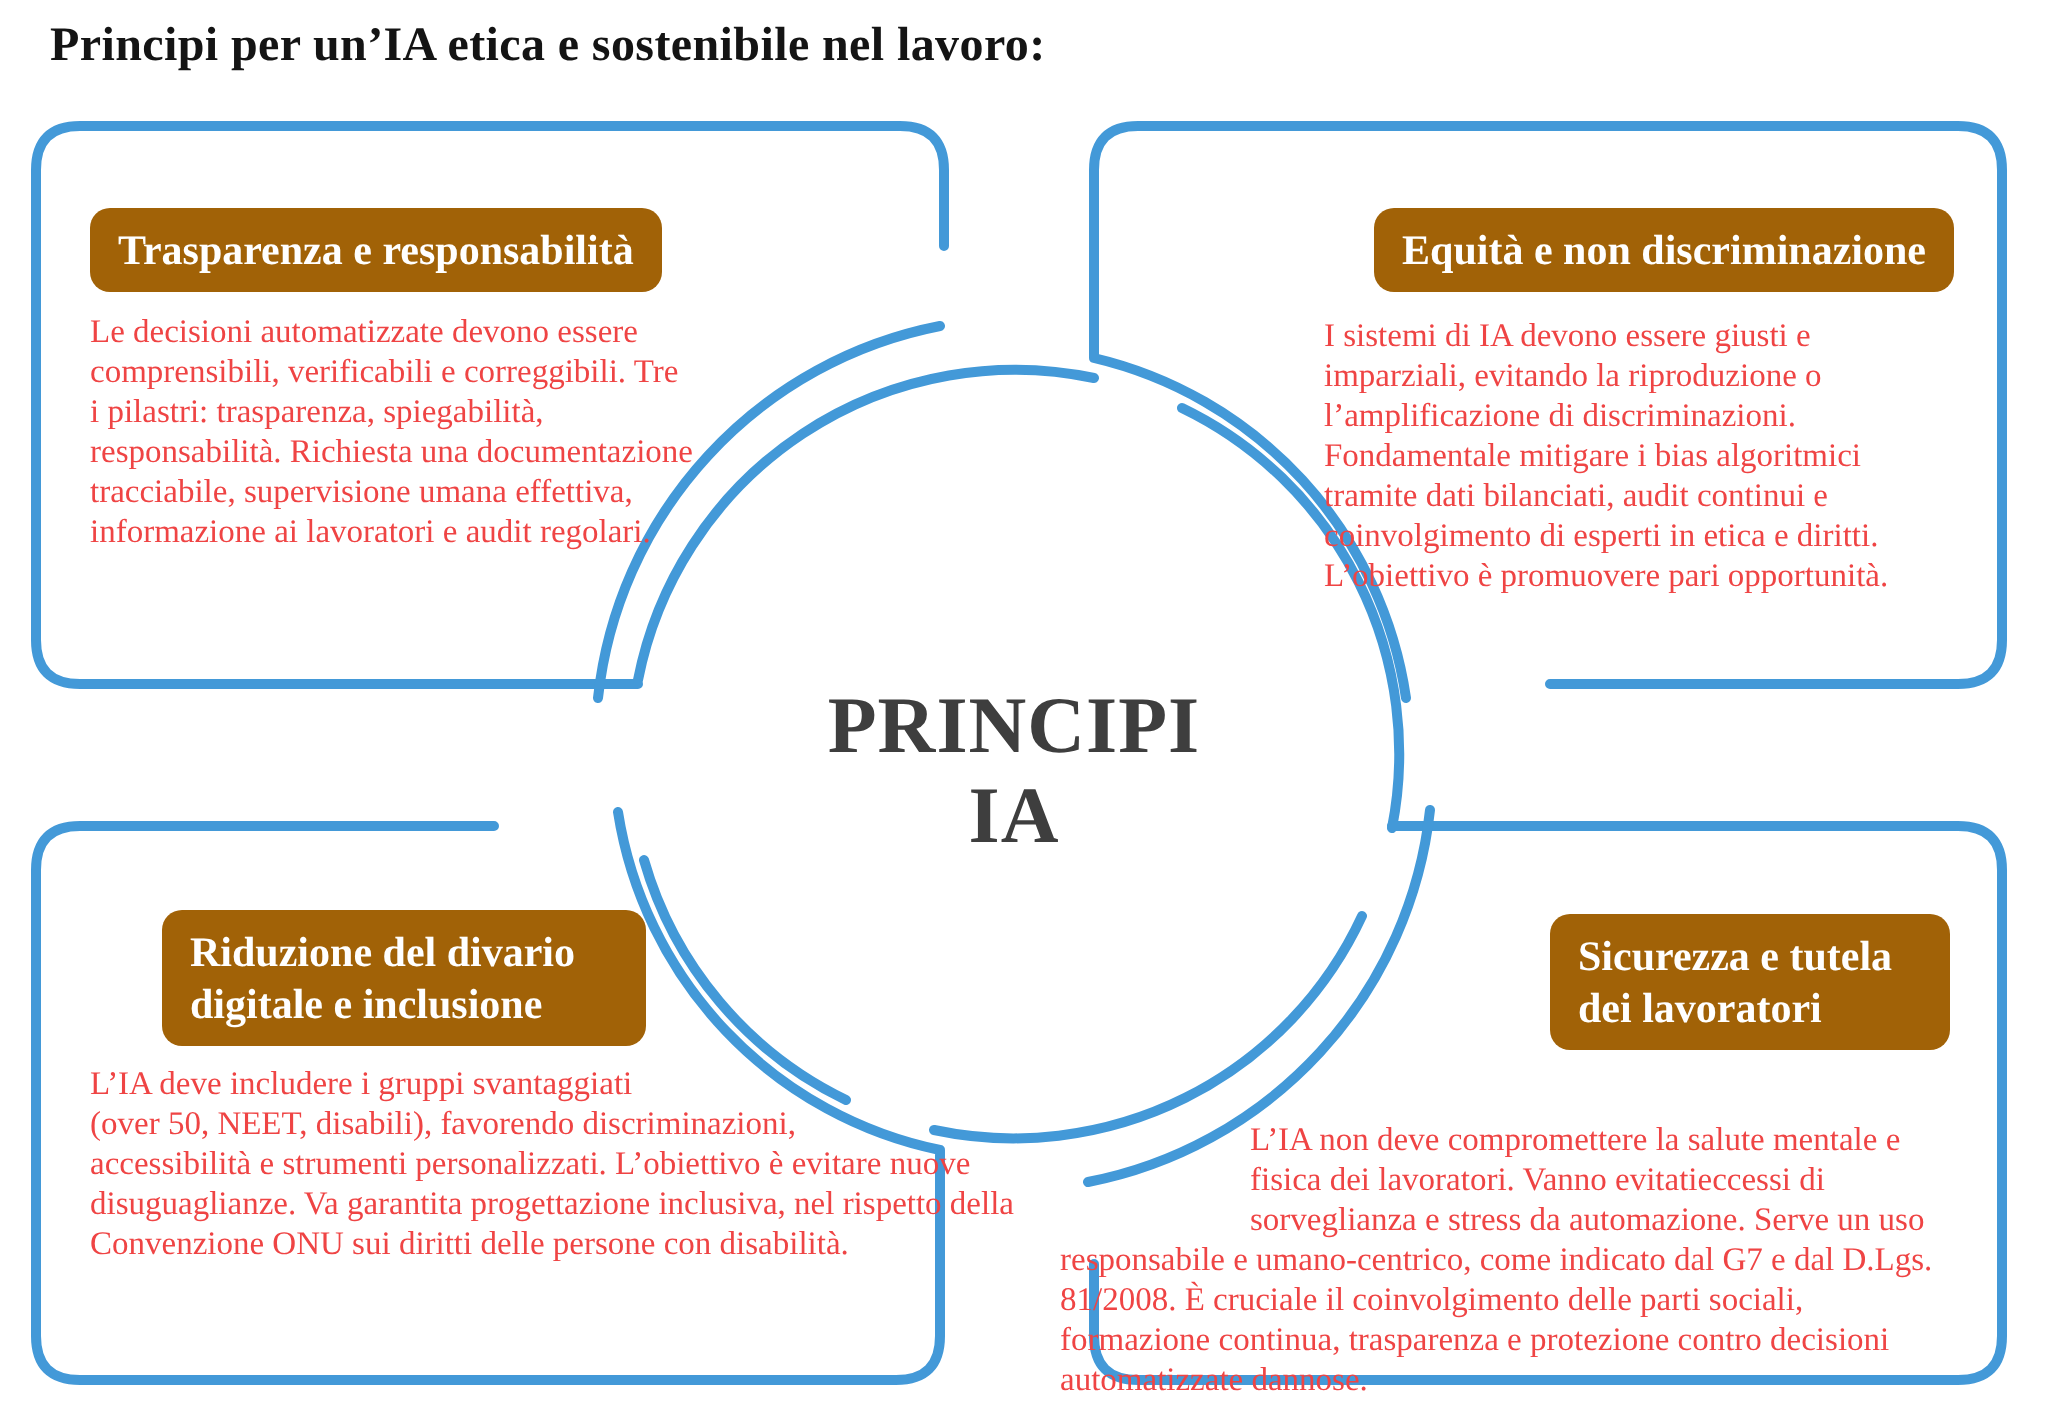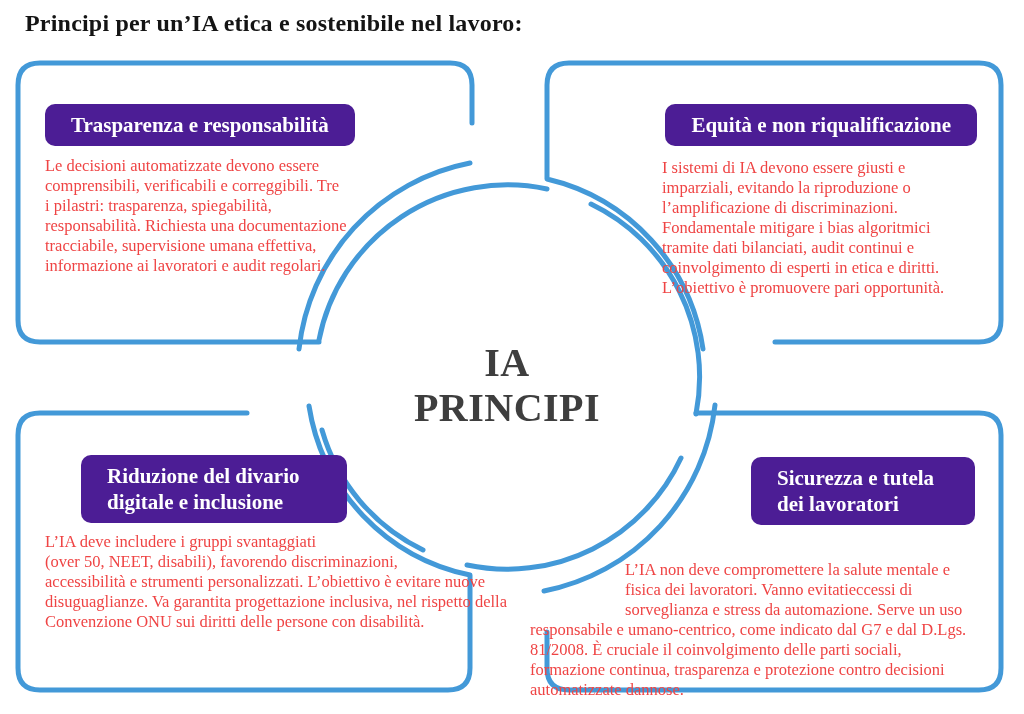--- a/index.html
+++ b/index.html
@@ -6,23 +6,23 @@
   .canvas{
     position:relative;width:1024px;height:714px;background:#ffffff;
     font-family:"Liberation Serif",serif;overflow:hidden;
   }
   .page-title{
     position:absolute;left:25px;top:10px;margin:0;
     font-size:24px;font-weight:bold;color:#141414;letter-spacing:.2px;
   }
   svg.lines{position:absolute;left:0;top:0;}
   .badge{
-    position:absolute;background:#4c1d95;color:#ffffff;
+    position:absolute;background:#a16207;color:#ffffff;
     font-weight:bold;font-size:21px;line-height:26px;
-    padding:8px 26px;border-radius:10px;white-space:nowrap;
+    padding:8px 14px;border-radius:10px;white-space:nowrap;
   }
   .badge.wrap{white-space:normal;}
   .qbody{position:absolute;}
   .qbody p{margin:0;font-size:16.5px;line-height:20px;color:#ef4444;}
   .qbody.right p{}
   .sp{pointer-events:none;}
   .sp-tl{float:right;width:108px;height:130px;margin-top:40px;}
   .sp-tr{float:left;width:98px;height:130px;margin-top:40px;}
   .sp-bl{float:right;width:165px;height:44px;shape-outside:polygon(100% 0,100% 100%,0 0);}
   .sp-br{float:left;width:95px;height:42px;}
@@ -50,31 +50,31 @@
 
     <path d="M 775,342 L 979,342 Q 1001,342 1001,320 L 1001,85 Q 1001,63 979,63 L 569,63 Q 547,63 547,85 L 547,179 A 205 205 0 0 1 703,349"></path>
 
     <path d="M 247,413 L 40,413 Q 18,413 18,435 L 18,668 Q 18,690 40,690 L 448,690 Q 470,690 470,668 L 470,575 A 205 205 0 0 1 309,406"></path>
 
     <path d="M 547,632 L 547,668 Q 547,690 569,690 L 979,690 Q 1001,690 1001,668 L 1001,435 Q 1001,413 979,413 L 696,413"></path>
     <path d="M 715,405 A 213 213 0 0 1 544,591"></path>
   </svg>
 
   <div class="center-label">
+    <div>PRINCIPI</div>
     <div>IA</div>
-    <div>PRINCIPI</div>
   </div>
 
   <div class="badge" style="left:45px;top:104px;">Trasparenza e responsabilità</div>
   <div class="qbody" style="left:45px;top:156px;width:410px;">
     <div class="sp sp-tl"></div>
     <p>Le decisioni automatizzate devono essere comprensibili, verificabili e correggibili. Tre i pilastri: trasparenza, spiegabilità, responsabilità. Richiesta una documentazione tracciabile, supervisione umana effettiva, informazione ai lavoratori e audit regolari.</p>
   </div>
 
-  <div class="badge" style="right:47px;top:104px;">Equità e non riqualificazione</div>
+  <div class="badge" style="right:47px;top:104px;">Equità e non discriminazione</div>
   <div class="qbody right" style="right:48px;top:158px;width:412px;">
     <div class="sp sp-tr"></div>
     <p>I sistemi di IA devono essere giusti e imparziali, evitando la riproduzione o l’amplificazione di discriminazioni. Fondamentale mitigare i bias algoritmici tramite dati bilanciati, audit continui e coinvolgimento di esperti in etica e diritti. L’obiettivo è promuovere pari opportunità.</p>
   </div>
 
   <div class="badge wrap" style="left:45px;top:455px;width:214px;margin-left:36px;">Riduzione del divario digitale e inclusione</div>
   <div class="qbody" style="left:45px;top:532px;width:462px;">
     <div class="sp sp-bl"></div>
     <p>L’IA deve includere i gruppi svantaggiati (over 50, NEET, disabili), favorendo discriminazioni, accessibilità e strumenti personalizzati. L’obiettivo è evitare nuove disuguaglianze. Va garantita progettazione inclusiva, nel rispetto della Convenzione ONU sui diritti delle persone con disabilità.</p>
   </div>

